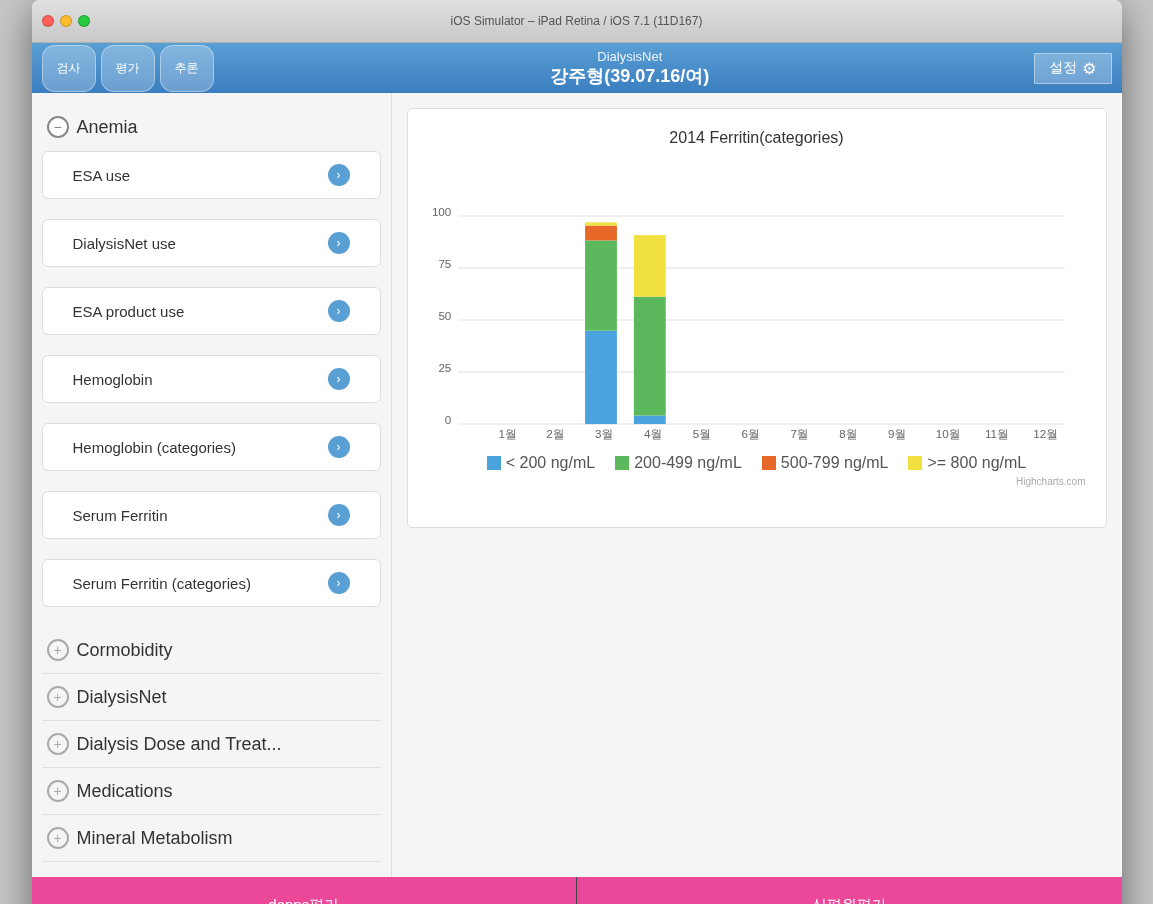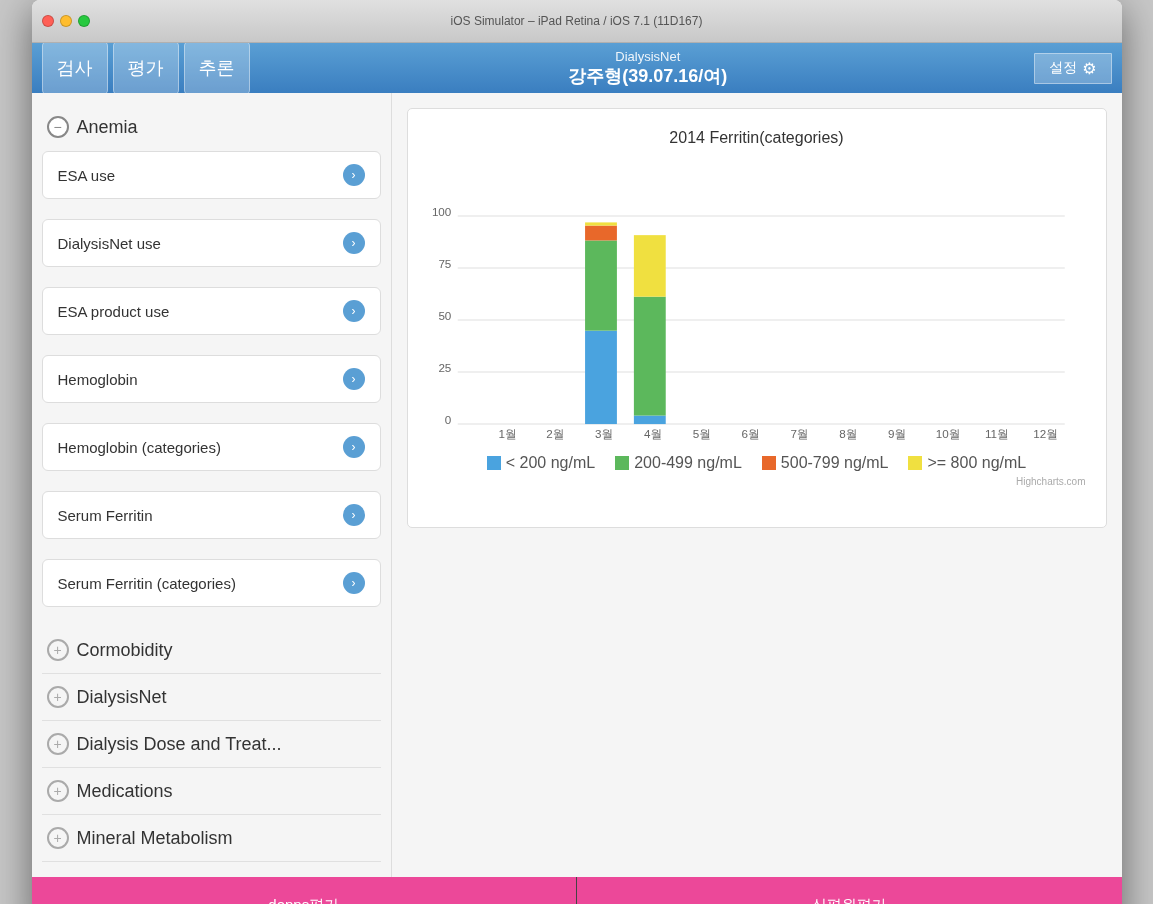--- a/index.html
+++ b/index.html
@@ -55,23 +55,23 @@
       align-items: center;
       padding: 0 10px;
     }
     .toolbar-left {
       display: flex;
       gap: 5px;
     }
     .toolbar-btn {
       background: rgba(255,255,255,0.25);
       border: 1px solid rgba(255,255,255,0.4);
-      border-radius: 5px;
-      color: white;
-      font-size: 18px;
+      border-radius: 13px;
+      color: white;
+      font-size: 12px;
       padding: 14px 14px;
       cursor: pointer;
     }
     .toolbar-center {
       flex: 1;
       display: flex;
       flex-direction: column;
       align-items: center;
       margin-left: 12px;
     }
@@ -143,21 +143,21 @@
     .menu-items {
       margin: 5px 0 10px 0;
     }
     .menu-item {
       display: flex;
       align-items: center;
       justify-content: space-between;
       background: white;
       border: 1px solid #ddd;
       border-radius: 6px;
-      padding: 12px 15px;
+      padding: 12px 30px;
       margin-bottom: 20px;
       cursor: pointer;
     }
     .menu-item-label {
       font-size: 15px;
       color: #333;
     }
     .menu-item-arrow {
       width: 22px;
       height: 22px;

